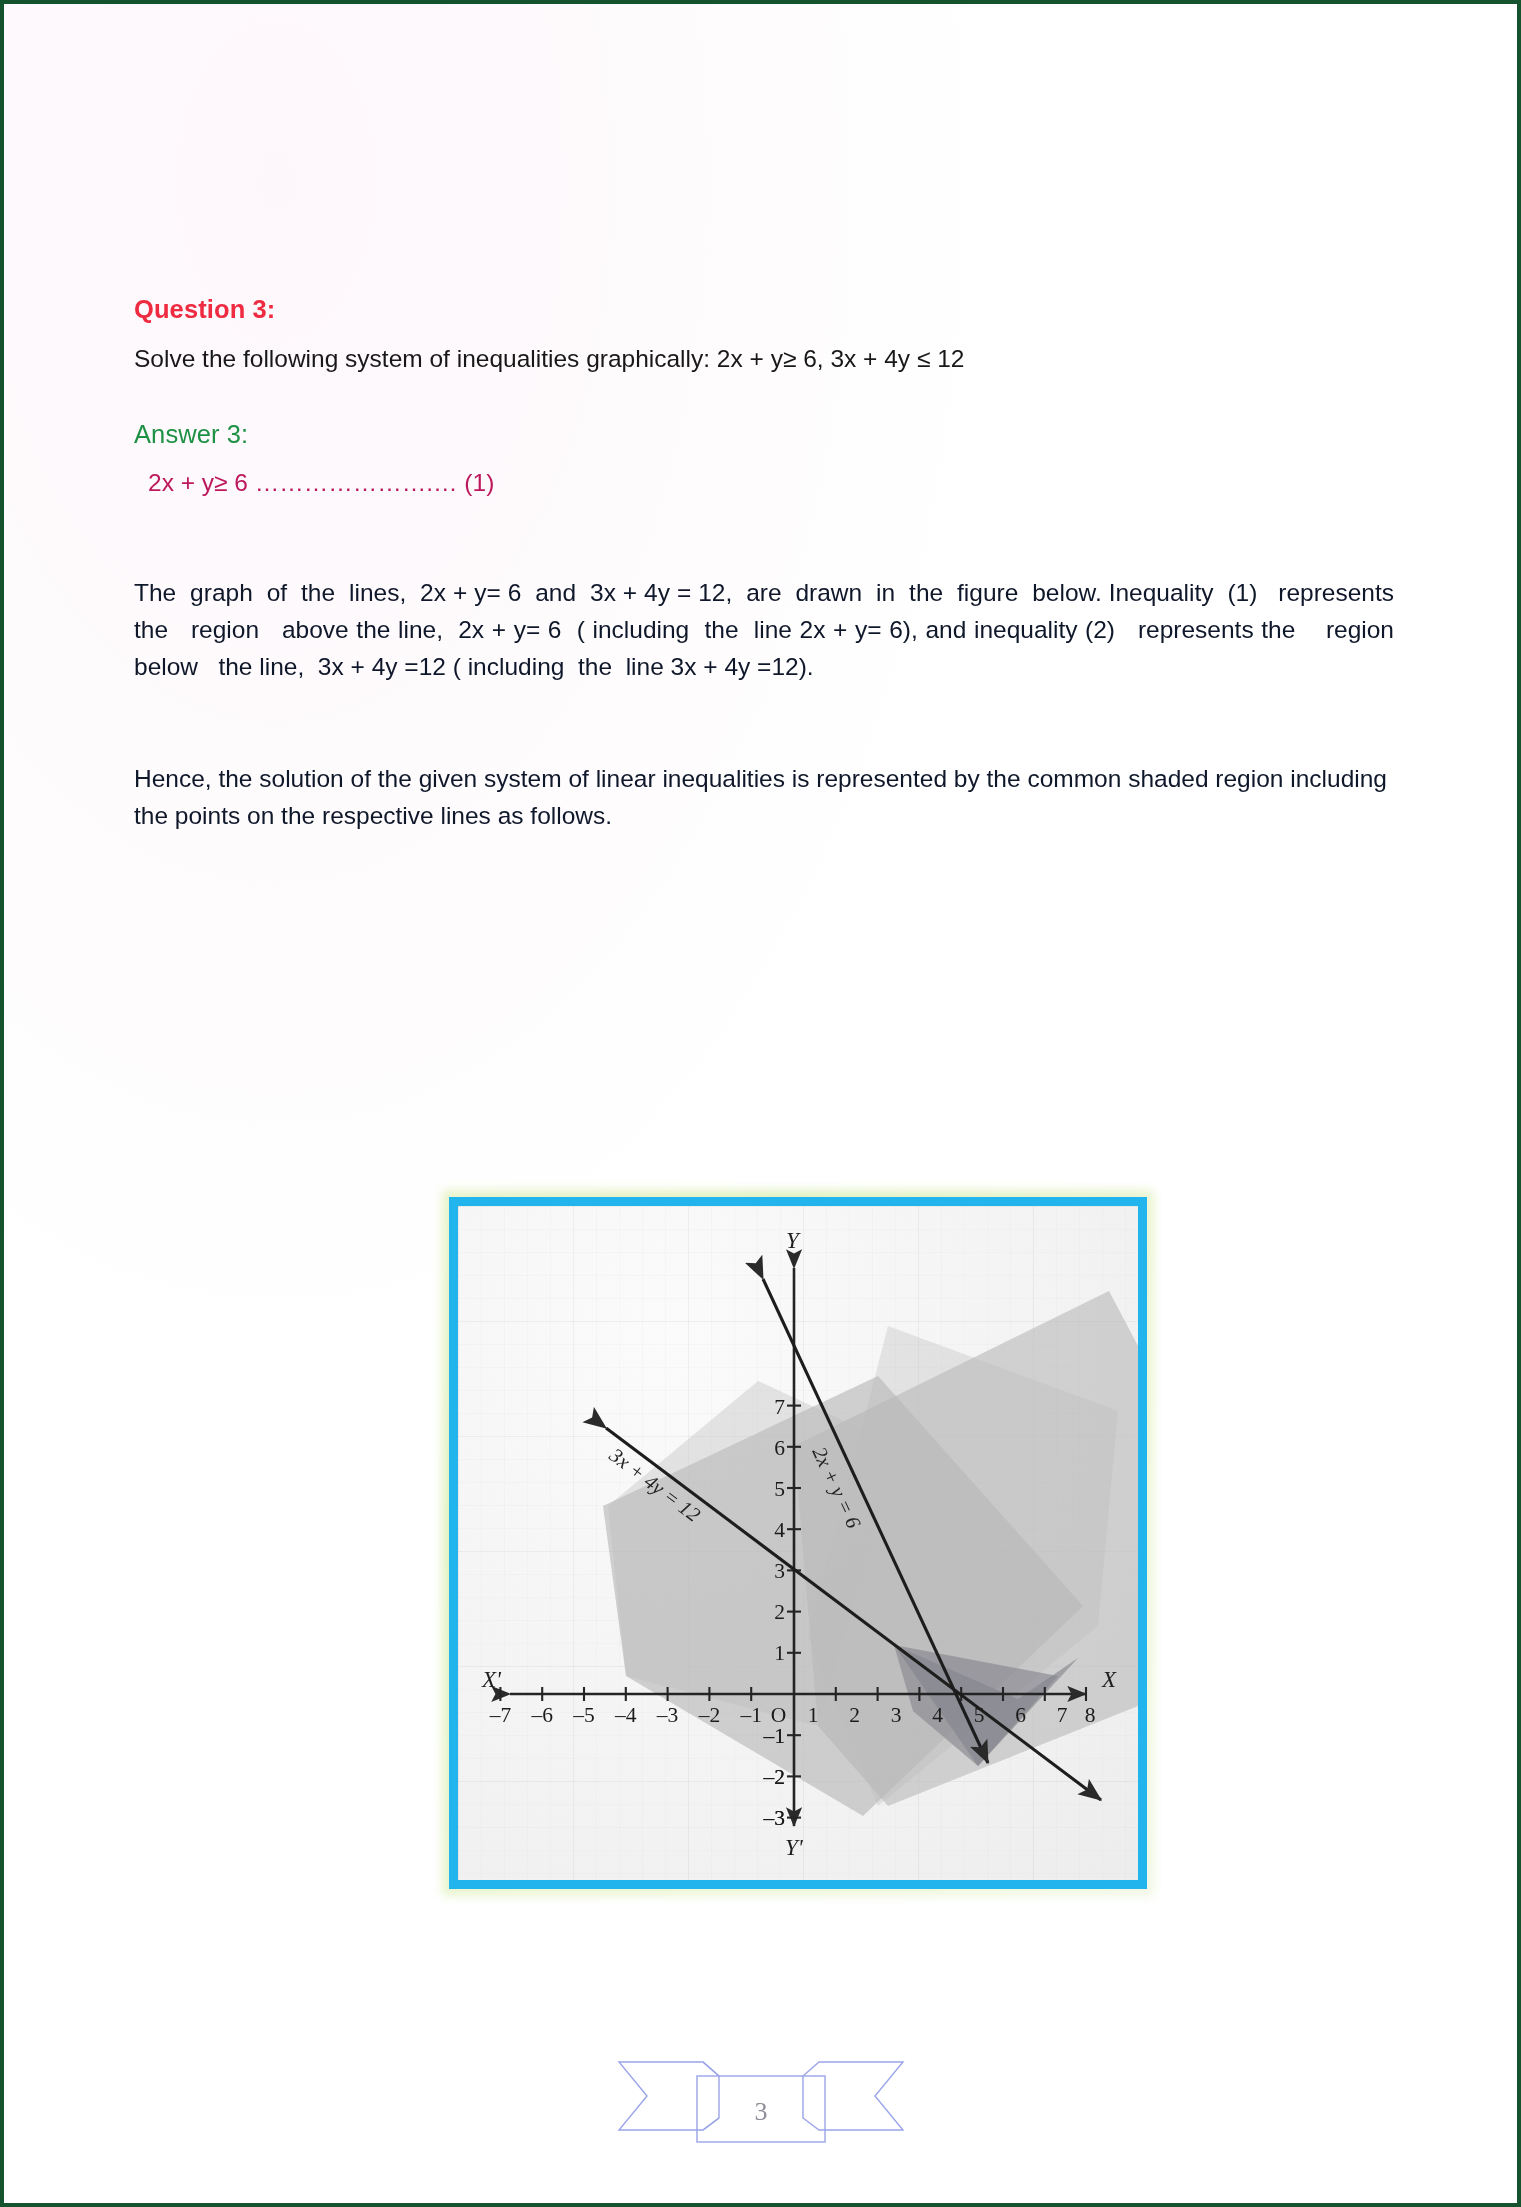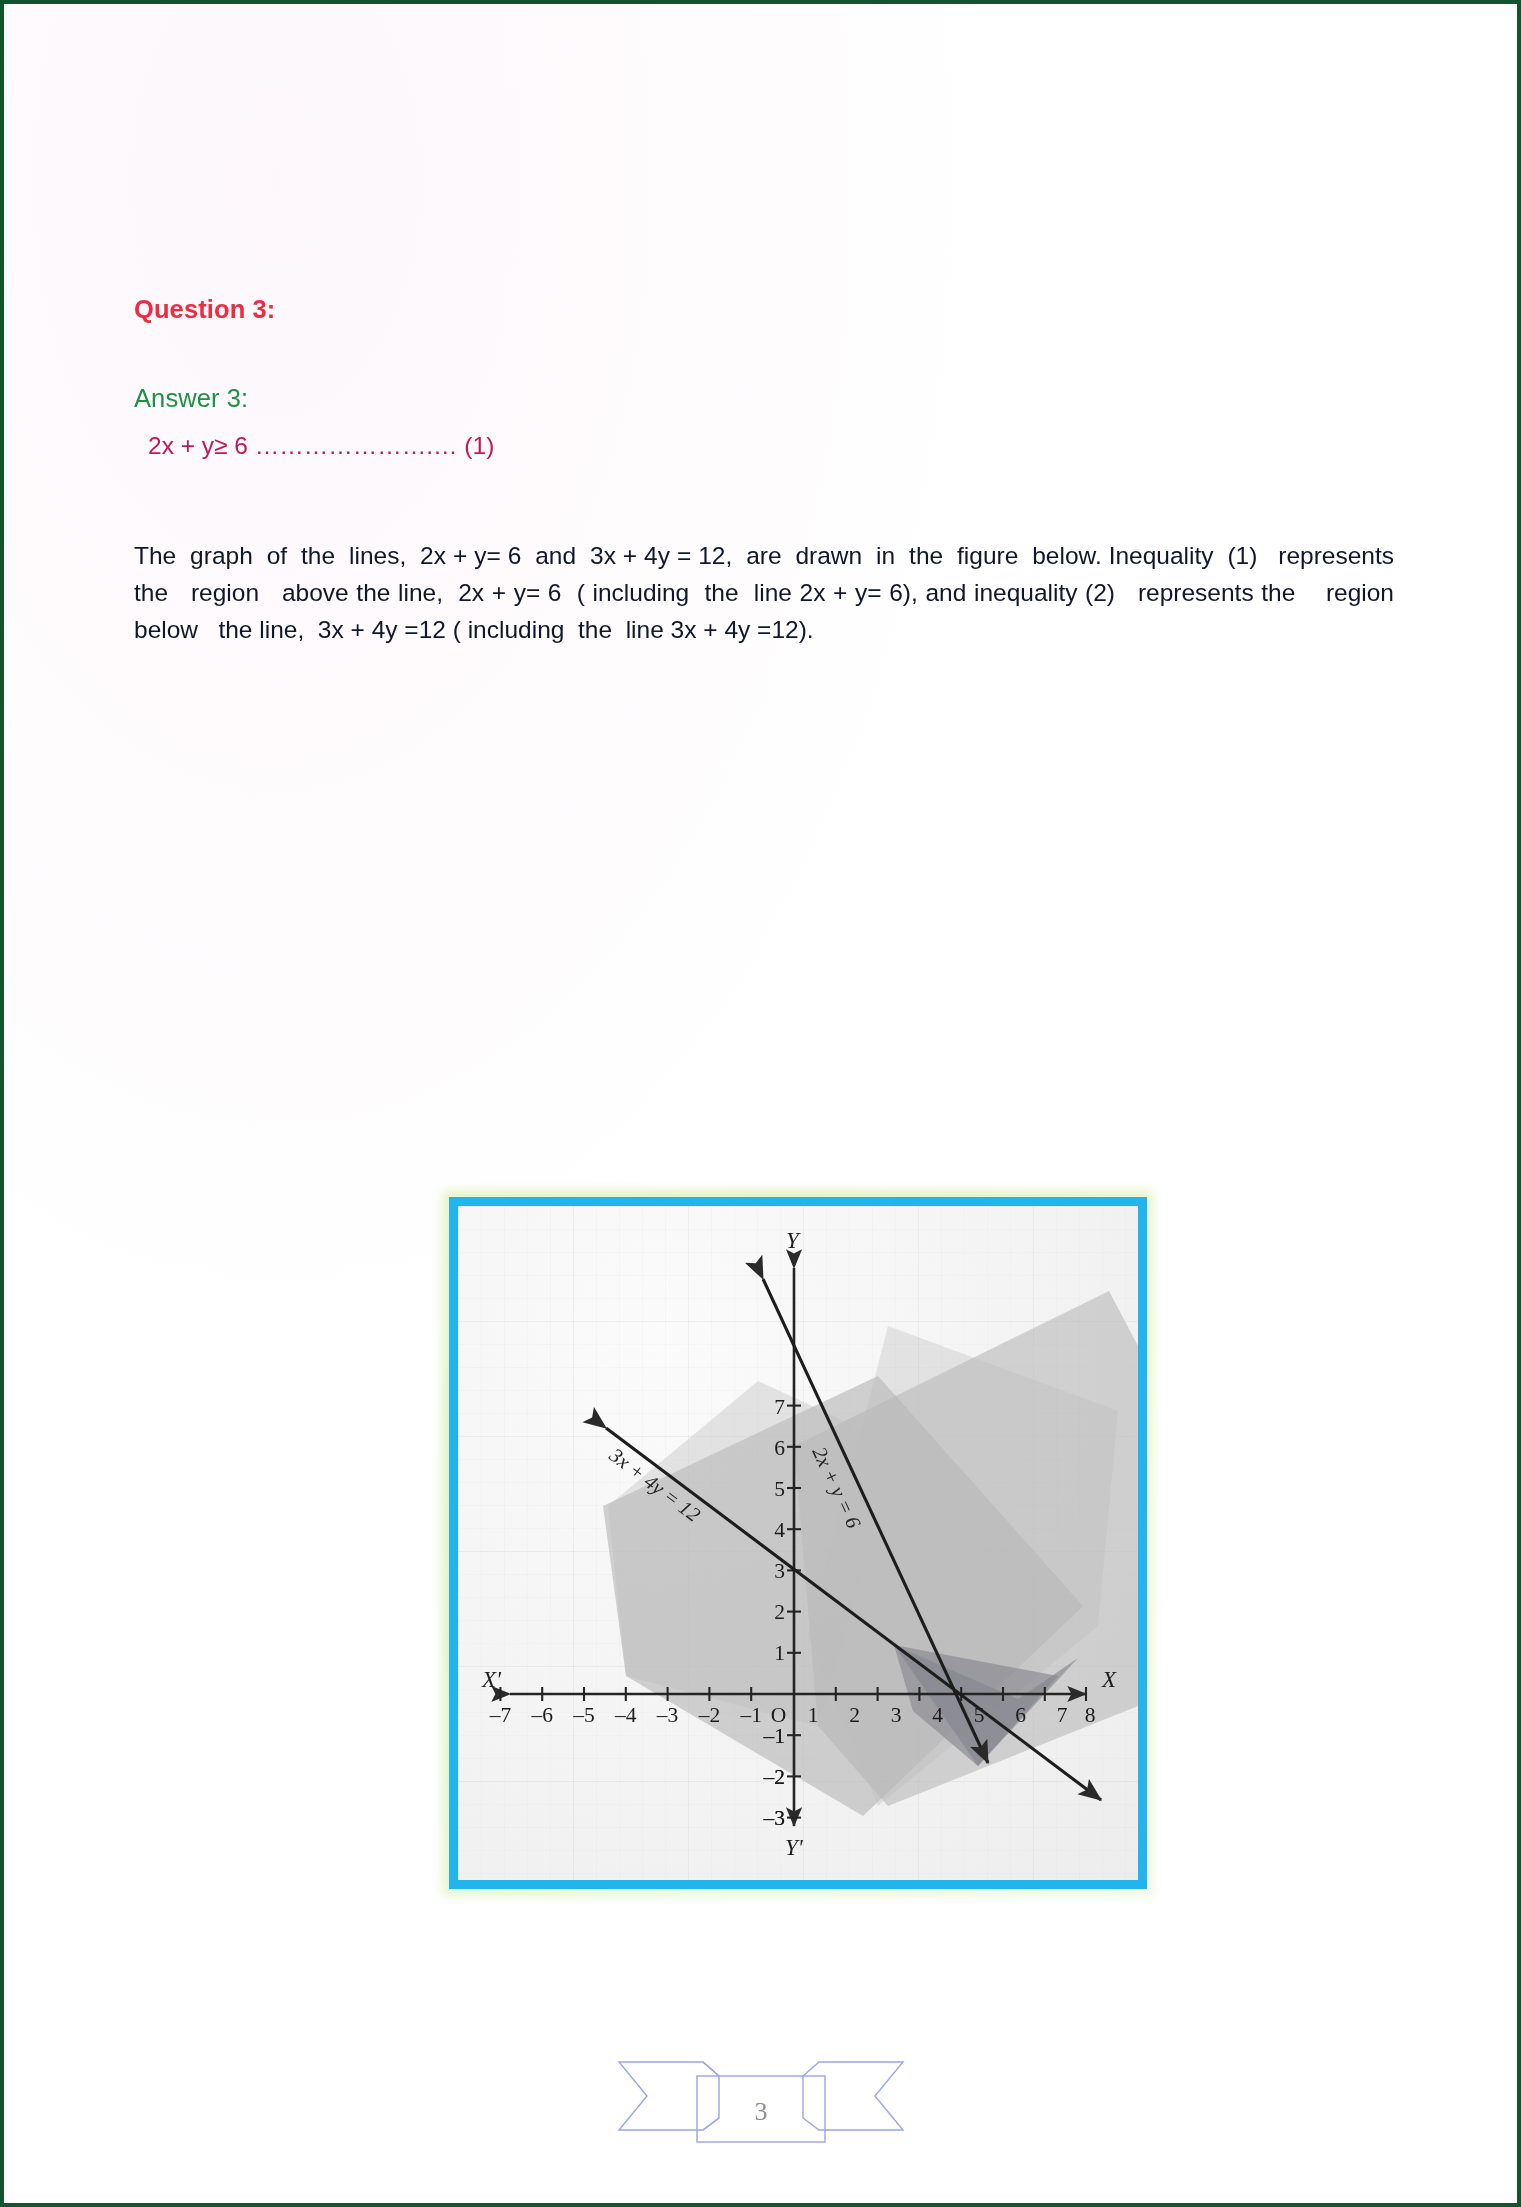--- a/index.html
+++ b/index.html
@@ -141,35 +141,37 @@
 </head>
 <body>
 
 <div id="page">
   <div id="page-inner"></div>
 
   <div id="content">
 
     <div class="q-head">Question 3:</div>
 
+    <div class="body-line">Solve the following system of inequalities graphically: 2x + y≥ 6, 3x + 4y ≤ 12</div>
 
     <div class="spacer-lg"></div>
 
     <div class="a-head">Answer 3:</div>
 
     <div class="eq-line">2x + y≥ 6 ………………….… (1)</div>
 
     <div class="spacer-lg"></div>
     <div class="spacer-sm"></div>
 
     <div class="para">The  graph  of  the  lines,  2x + y= 6  and  3x + 4y = 12,  are  drawn  in  the  figure  below. Inequality  (1)   represents the   region   above the line,  2x + y= 6  ( including  the  line 2x + y= 6), and inequality (2)   represents the    region below   the line,  3x + 4y =12 ( including  the  line 3x + 4y =12).</div>
 
     <div class="spacer-lg"></div>
     <div class="spacer-md"></div>
 
+    <div class="para" style="text-align:left;">Hence, the solution of the given system of linear inequalities is represented by the common shaded region including the points on the respective lines as follows.</div>
   </div>
 
   <div id="figure-wrap">
     <div id="figure-glow"></div>
     <div id="figure-frame">
       <div id="figure-paper"></div>
 
       <svg id="figure-svg" viewBox="0 0 680 674" preserveAspectRatio="none">
         <defs>
           <clipPath id="plotclip">

